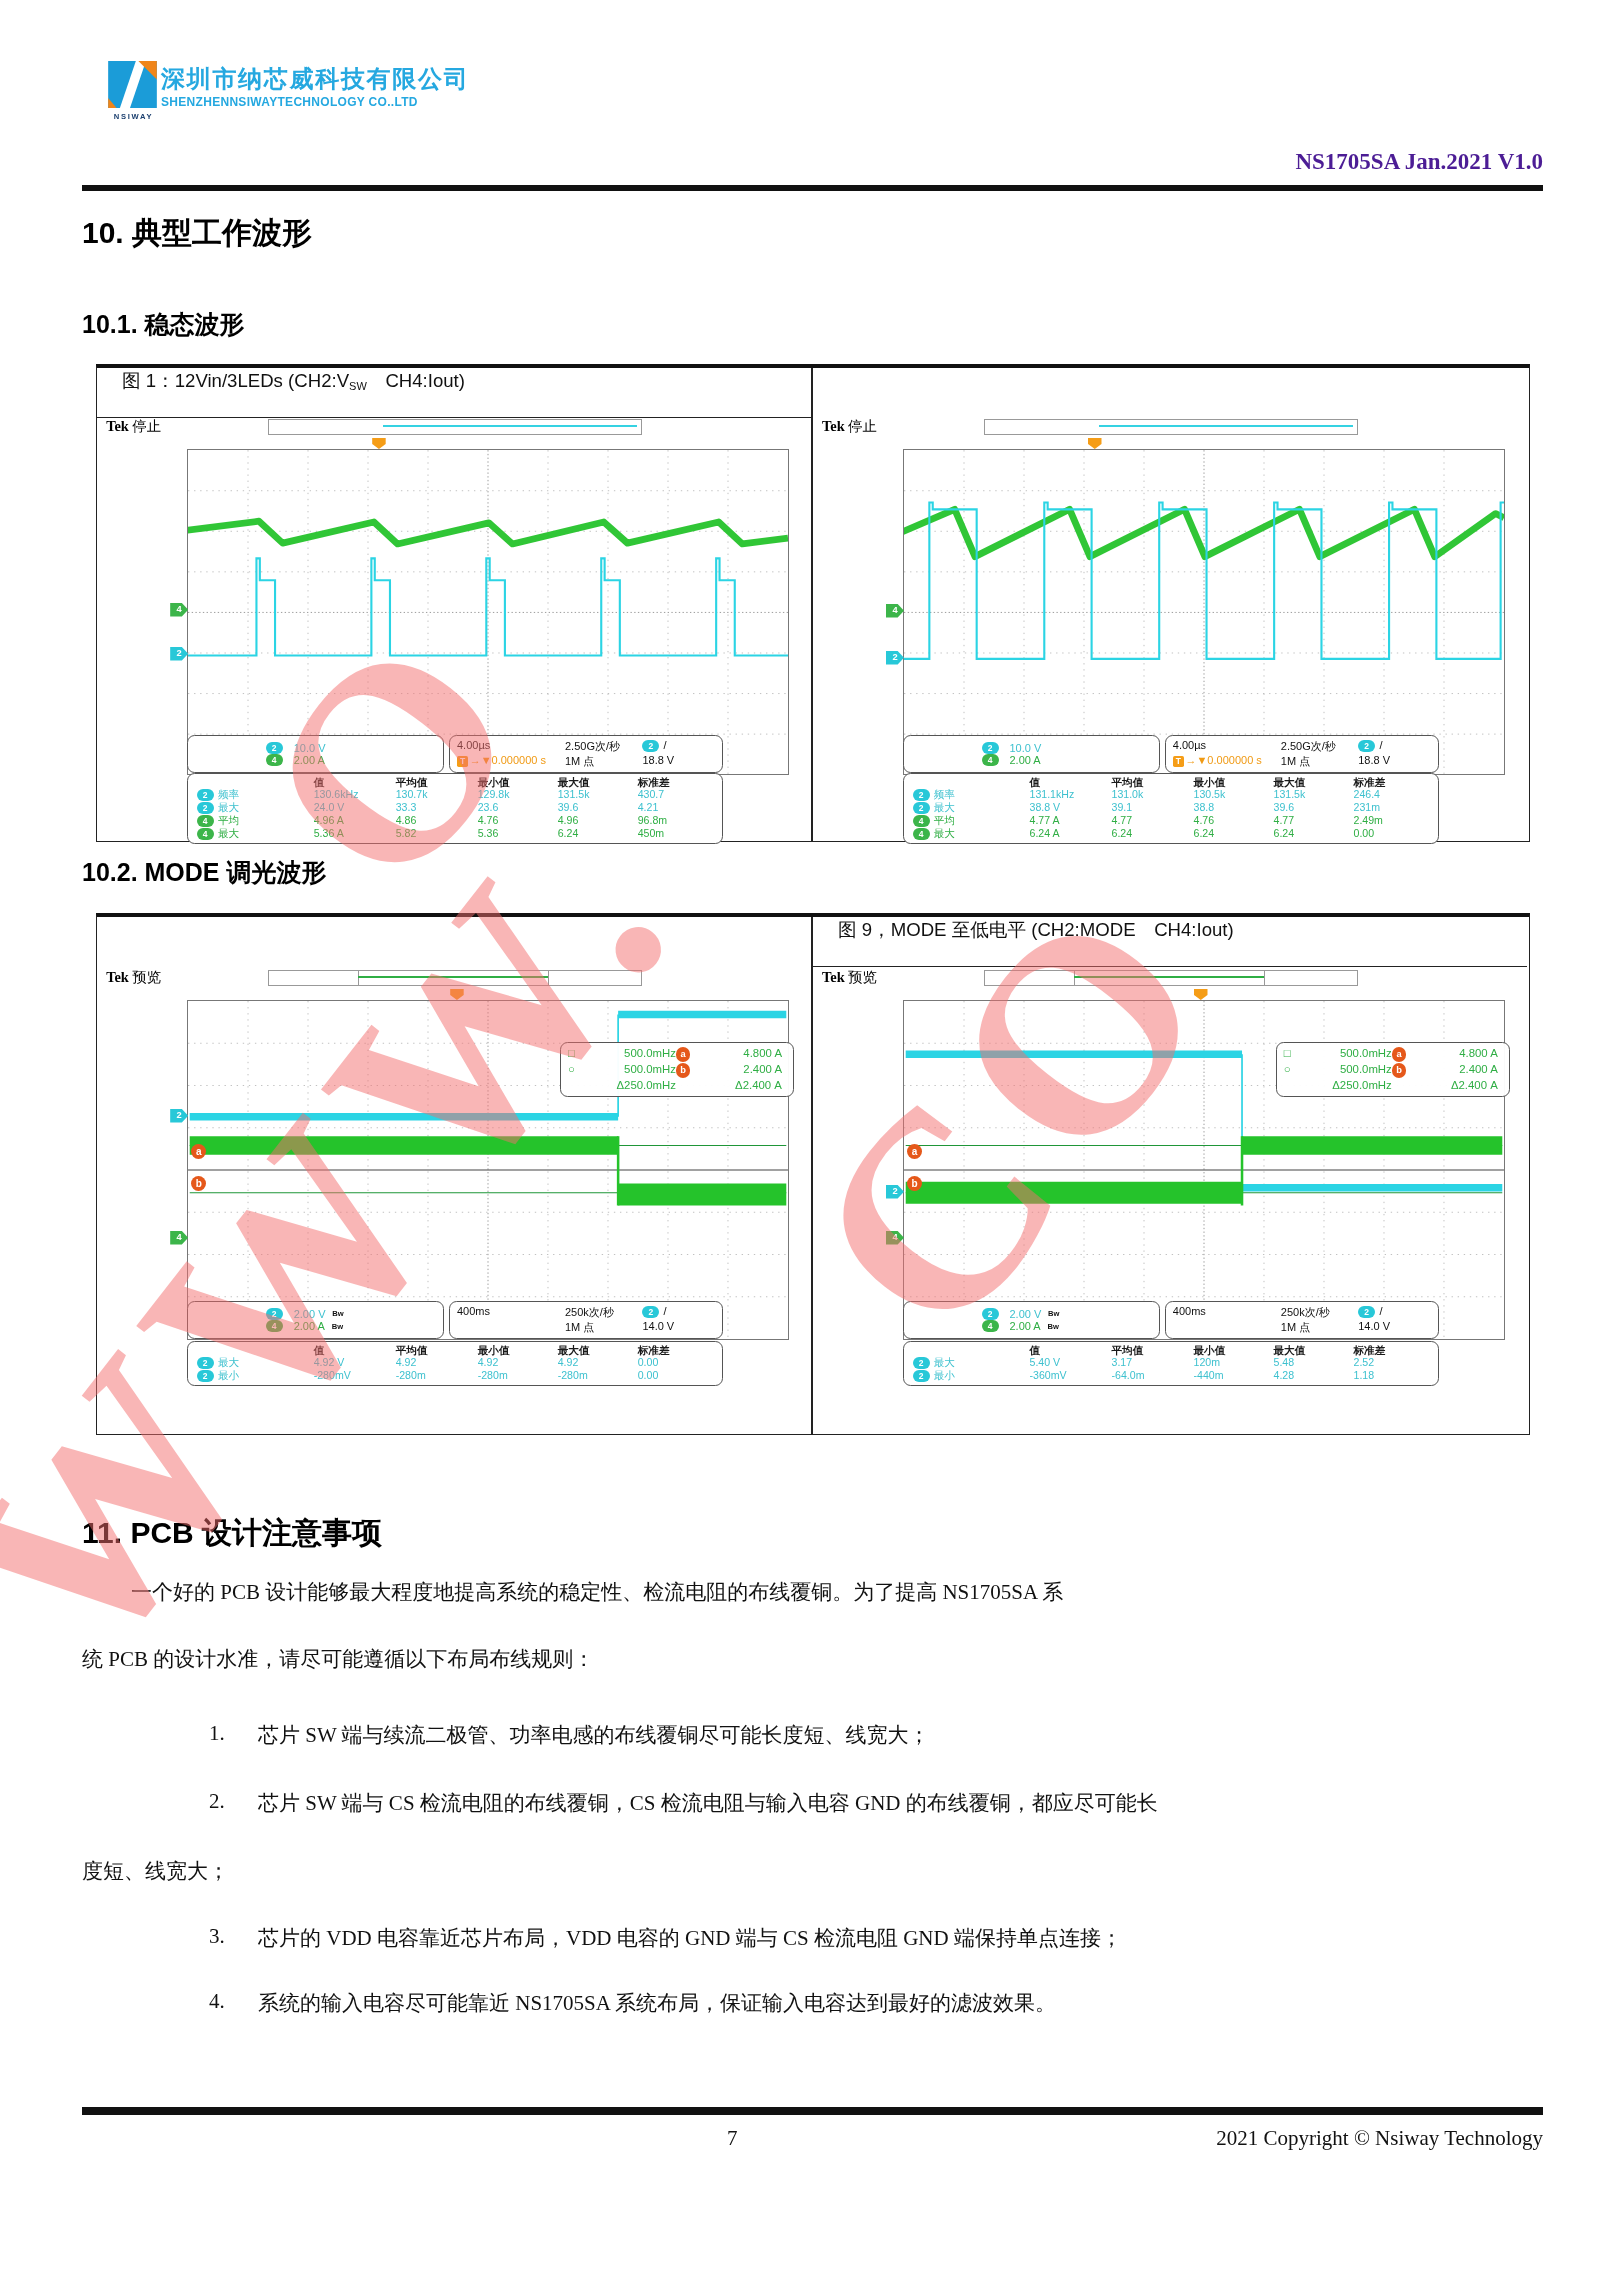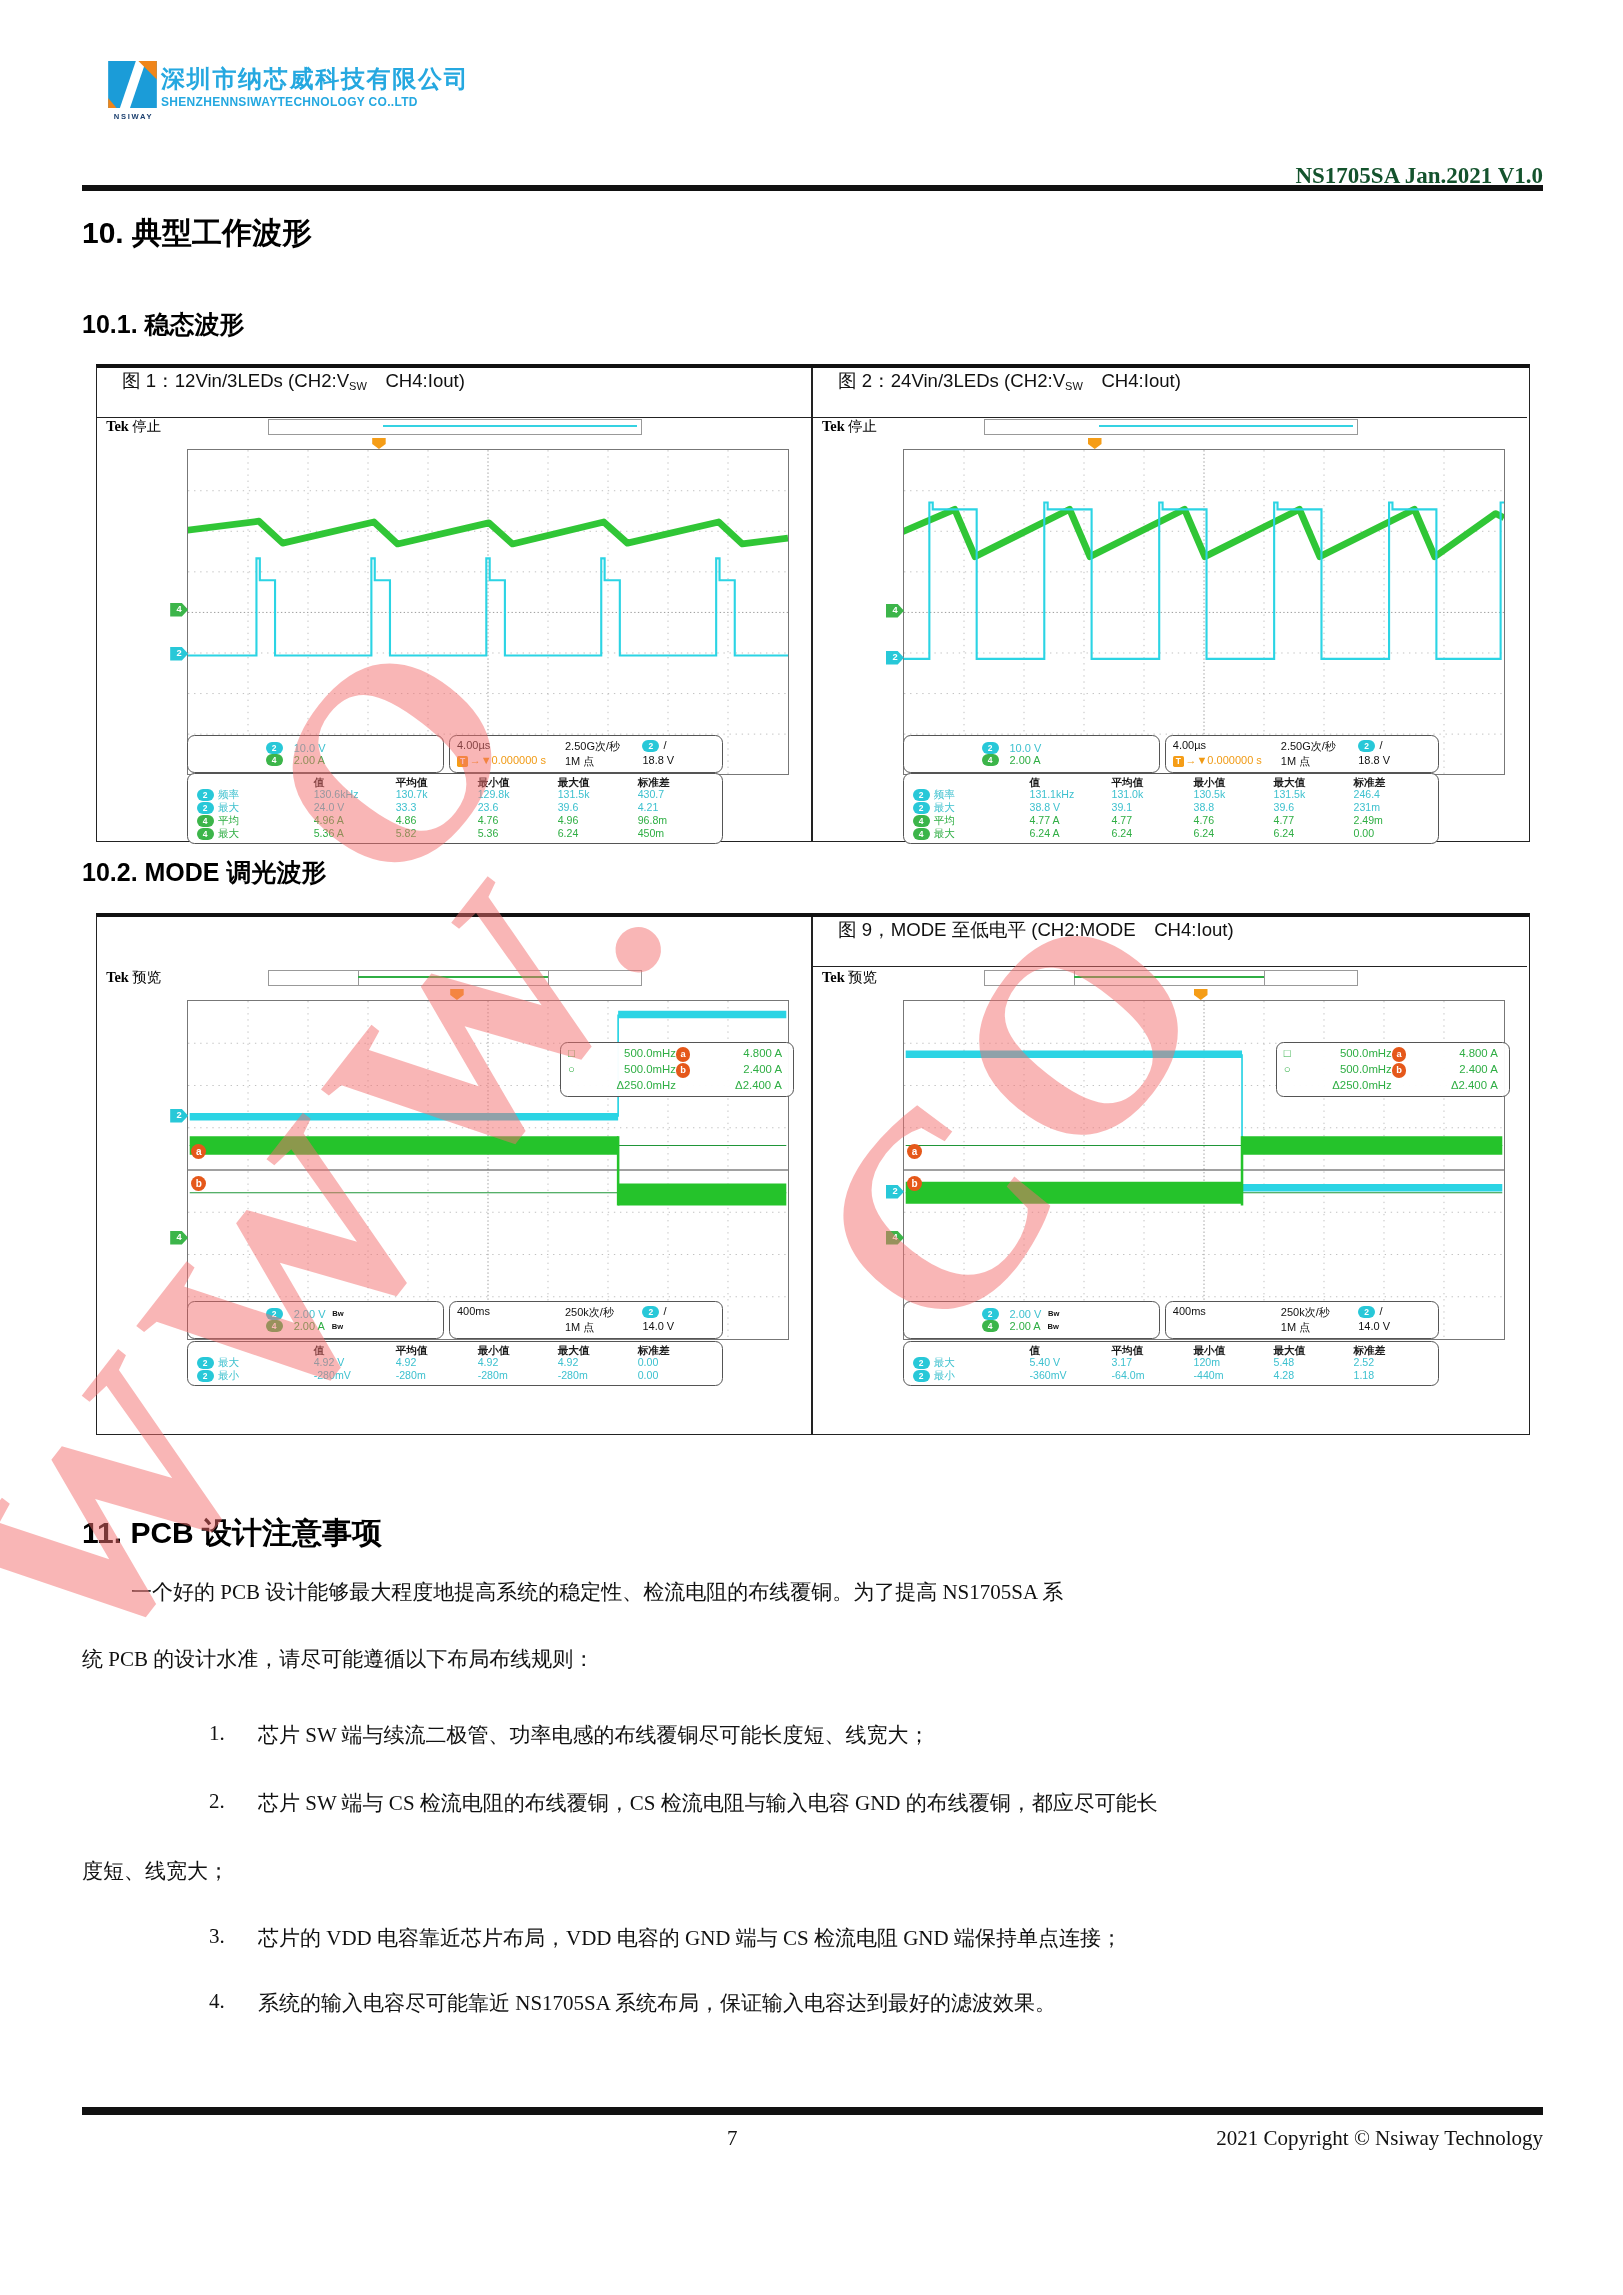--- a/index.html
+++ b/index.html
@@ -3,21 +3,21 @@
 <meta charset="utf-8">
 <style>
   html,body{margin:0;padding:0;background:#ffffff;}
   body{width:1623px;height:2295px;position:relative;font-family:"Liberation Sans",sans-serif;color:#111;overflow:hidden;}
   .abs{position:absolute;}
   
   .logo-wrap{left:108px;top:61px;width:51px;height:64px;}
   .logo-txt{display:block;text-align:center;font:bold 7.6px "Liberation Sans",sans-serif;letter-spacing:1.7px;color:#1b3f6e;margin-top:0.8px;}
   .co-cn{left:161px;top:63px;font:bold 24px "Liberation Sans",sans-serif;color:#25a8e0;letter-spacing:1.7px;}
   .co-en{left:161px;top:95px;font:bold 12px "Liberation Sans",sans-serif;color:#25a8e0;letter-spacing:0.3px;}
-  .doc-ref{right:80px;top:163px;font:bold 23px "Liberation Serif",serif;color:#14532d;}
+  .doc-ref{right:80px;top:149px;font:bold 23px "Liberation Serif",serif;color:#4c1d95;}
   .hrule{left:82px;top:185px;width:1461px;height:6px;background:#111;}
   
   .h-big{left:82px;font:bold 30px "Liberation Sans",sans-serif;color:#000;}
   .h-mid{left:82px;font:bold 25px "Liberation Sans",sans-serif;color:#000;}
   .btxt{font:21px "Liberation Serif",serif;color:#111;white-space:nowrap;}
   
   .figbox{left:96px;width:1432px;border:1.7px solid #222;border-top:4.2px solid #111;background:#fff;}
   .vdiv{position:absolute;left:714px;top:0;bottom:0;width:1.7px;background:#222;}
   .capcell{position:absolute;top:0;height:50px;width:714px;line-height:42px;padding-left:25px;box-sizing:border-box;border-bottom:1.7px solid #222;font:18.6px "Liberation Sans",sans-serif;white-space:nowrap;}
   .capcell .sub{font-size:11px;vertical-align:-3.4px;}
@@ -79,23 +79,20 @@
 <div class="abs doc-ref">NS1705SA Jan.2021 V1.0</div>
 <div class="abs hrule"></div>
 
 <div class="abs h-big" style="top:213px">10. 典型工作波形</div>
 <div class="abs h-mid" style="top:308px">10.1. 稳态波形</div>
 
 <div class="abs figbox" style="top:364px;height:473px">
   <div class="capcell" style="left:0">
     <span>图 1：</span><span>12Vin/3LEDs </span><span>(CH2:V</span><span class="sub">SW</span><span>　CH4:Iout)</span>
   </div>
-  <div class="capcell" style="left:716px">
-    <span>图 2：</span><span>24Vin/3LEDs </span><span>(CH2:V</span><span class="sub">SW</span><span>　CH4:Iout)</span>
-  </div>
   <div class="vdiv"></div>
 
   <div class="scope" style="left:4.2px;top:47px;height:423px">
     <div class="tek"><span class="tekb">Tek</span><span>停止</span></div>
     <div class="tbar">
         <i class="tline cyanline"></i>
       </div>
     <div class="tmark" style="left:271px"></div>
     <div class="screen" style="height:324px">
       <svg width="600" height="324" viewBox="0 0 710 383">

